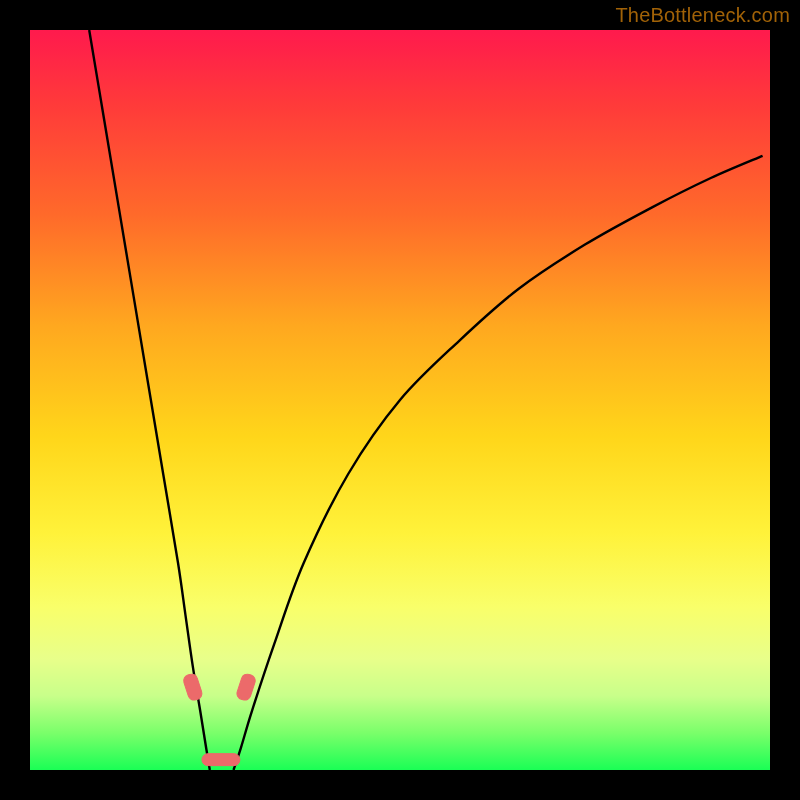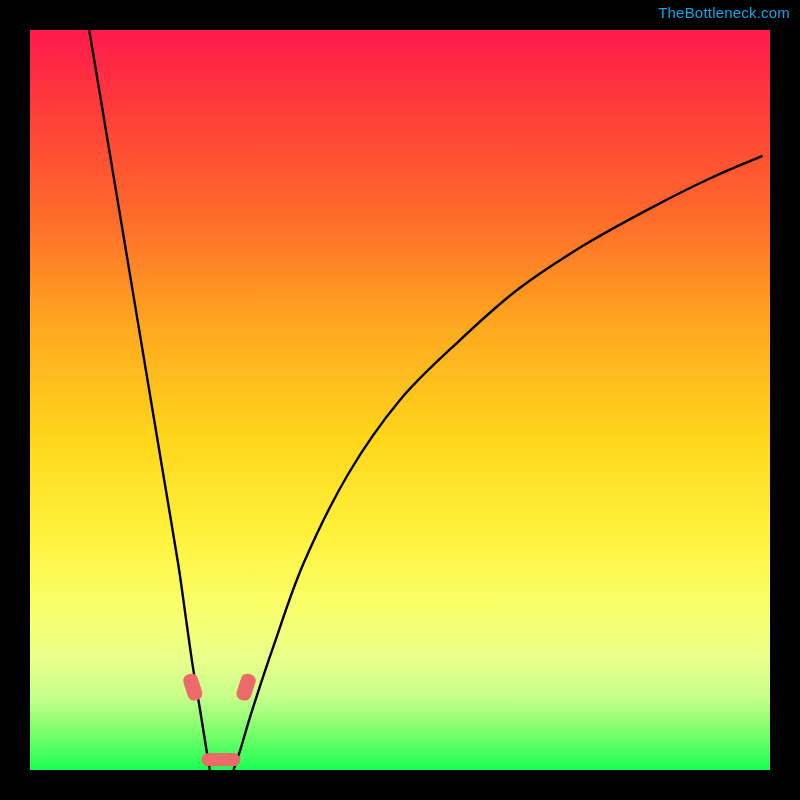--- a/index.html
+++ b/index.html
@@ -46,22 +46,22 @@
     top: 0;
     left: 0;
     width: 740px;
     height: 740px;
     overflow: visible;
   }
   .watermark {
     position: absolute;
     top: 4px;
     right: 10px;
-    color: #0ea5e9;
-    font-size: 15px;
+    color: #a16207;
+    font-size: 20px;
     letter-spacing: 0.2px;
     font-weight: 400;
   }
   .curve {
     fill: none;
     stroke: #000;
     stroke-width: 2.4;
   }
   .blob {
     fill: #ec6a6a;

